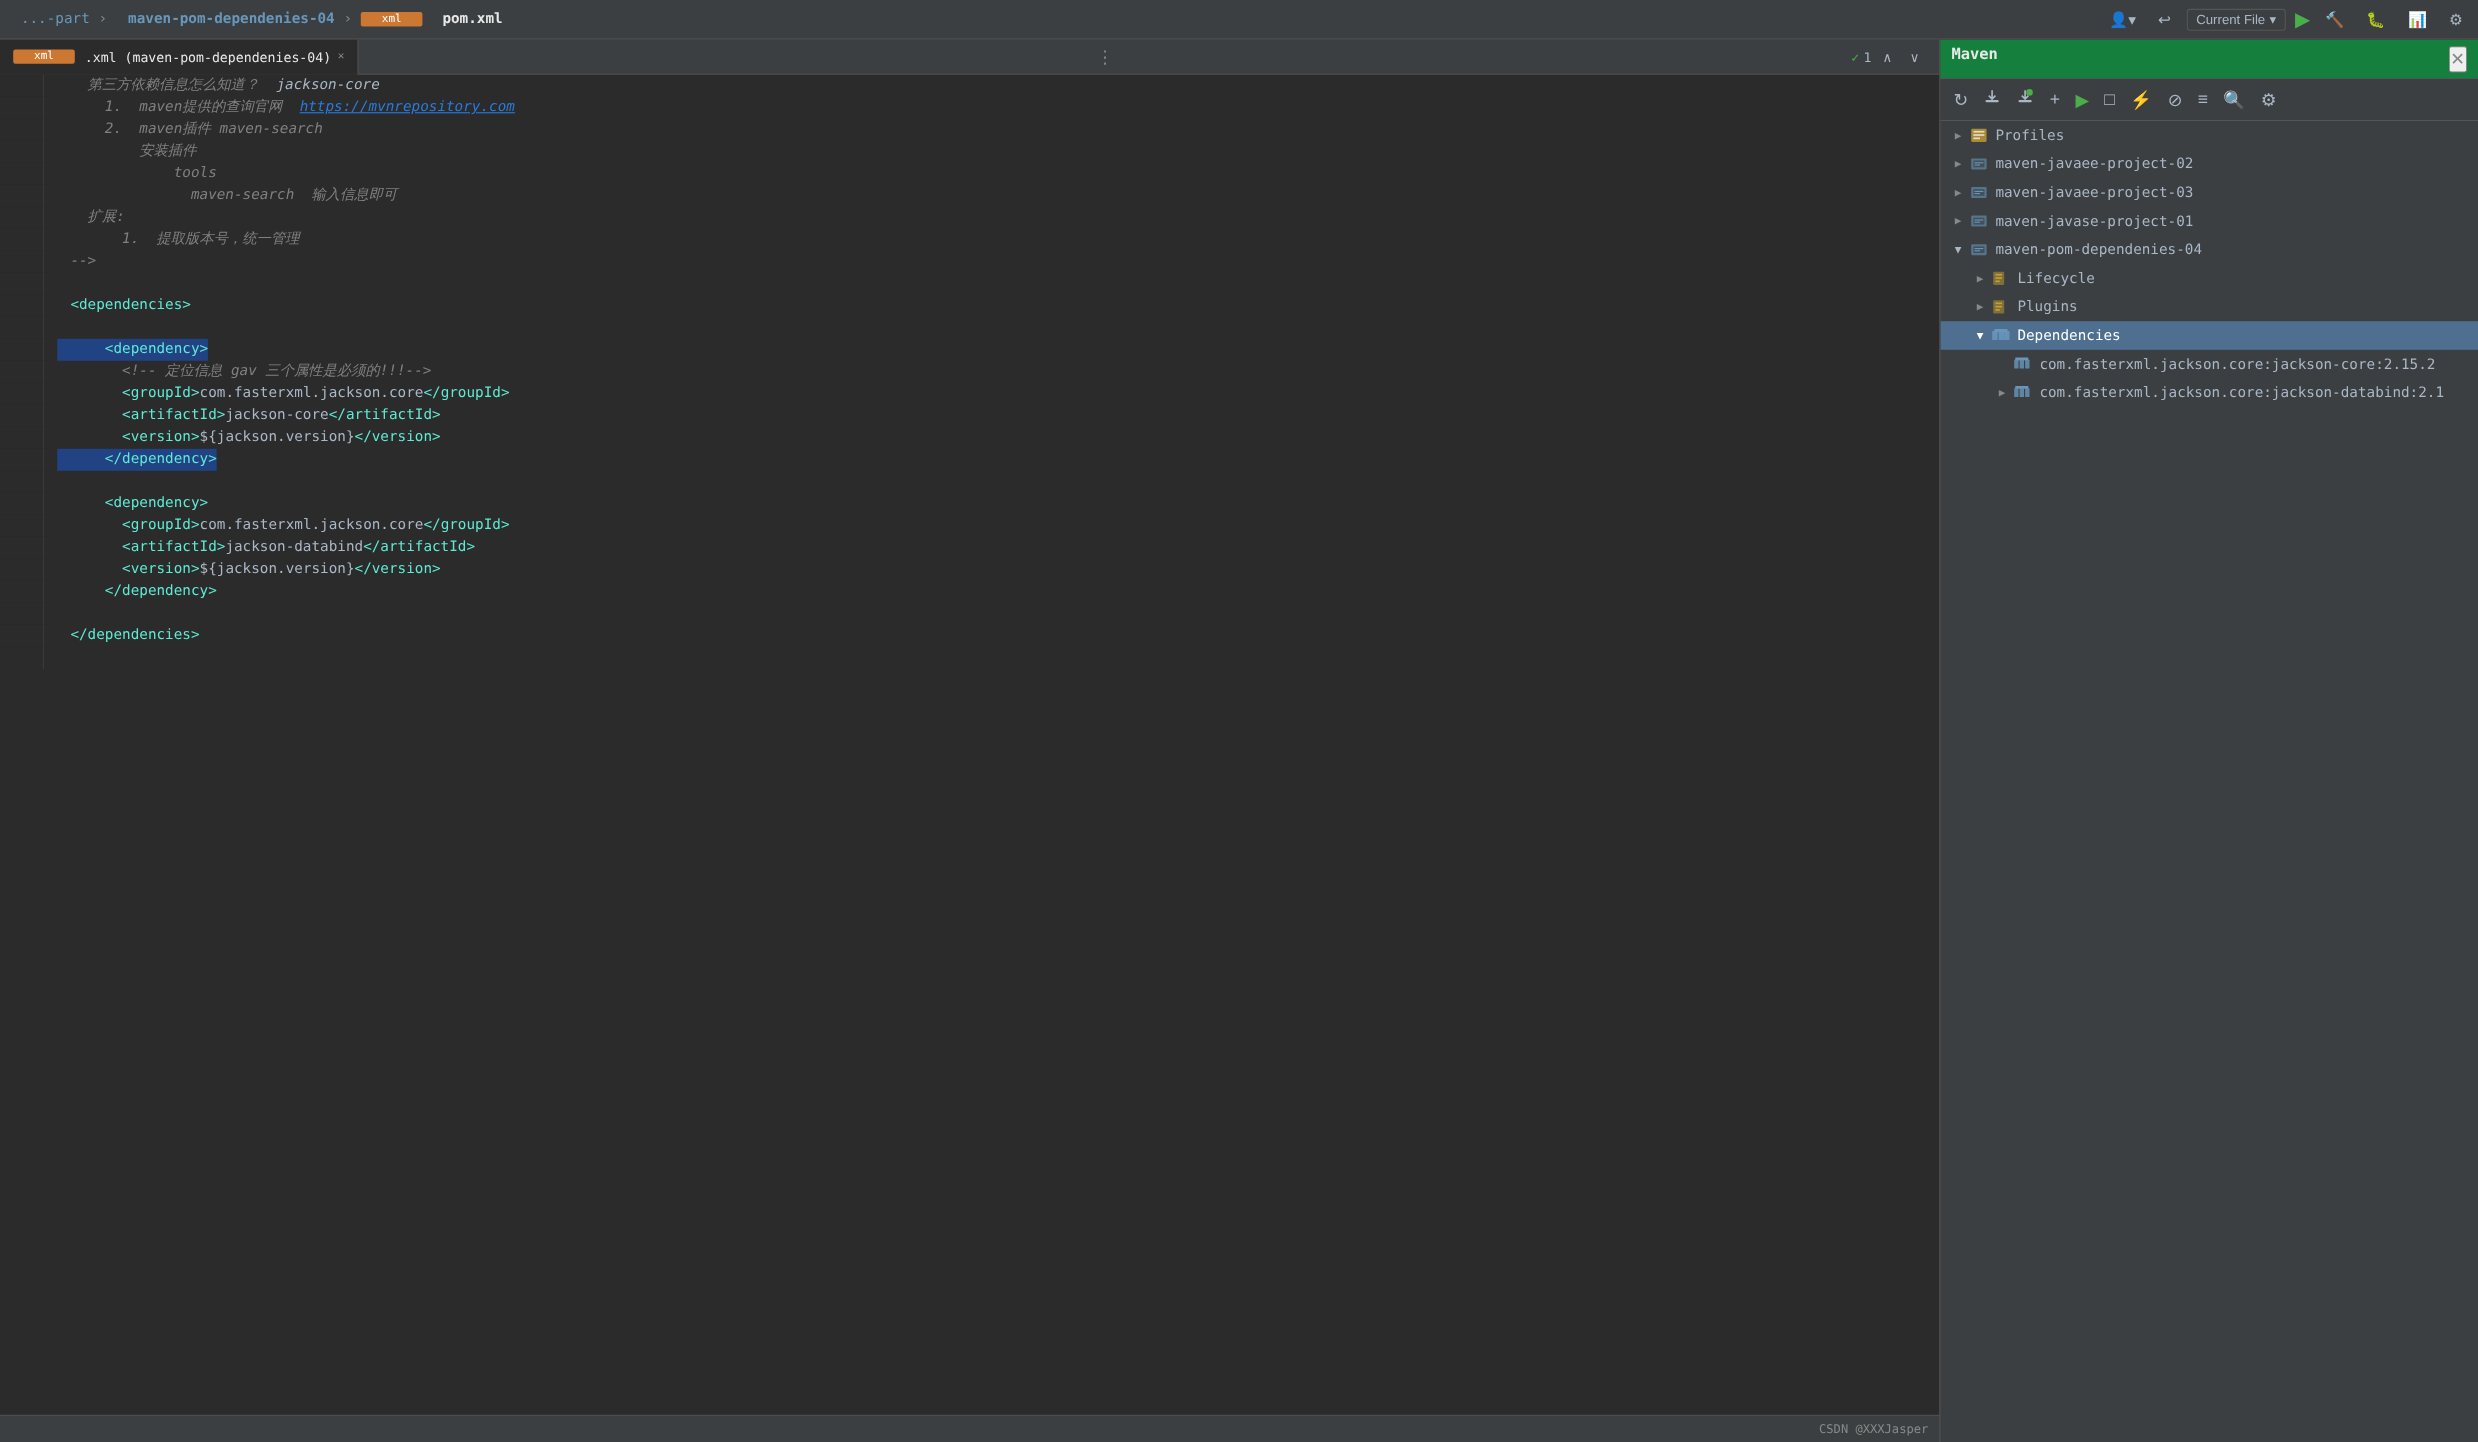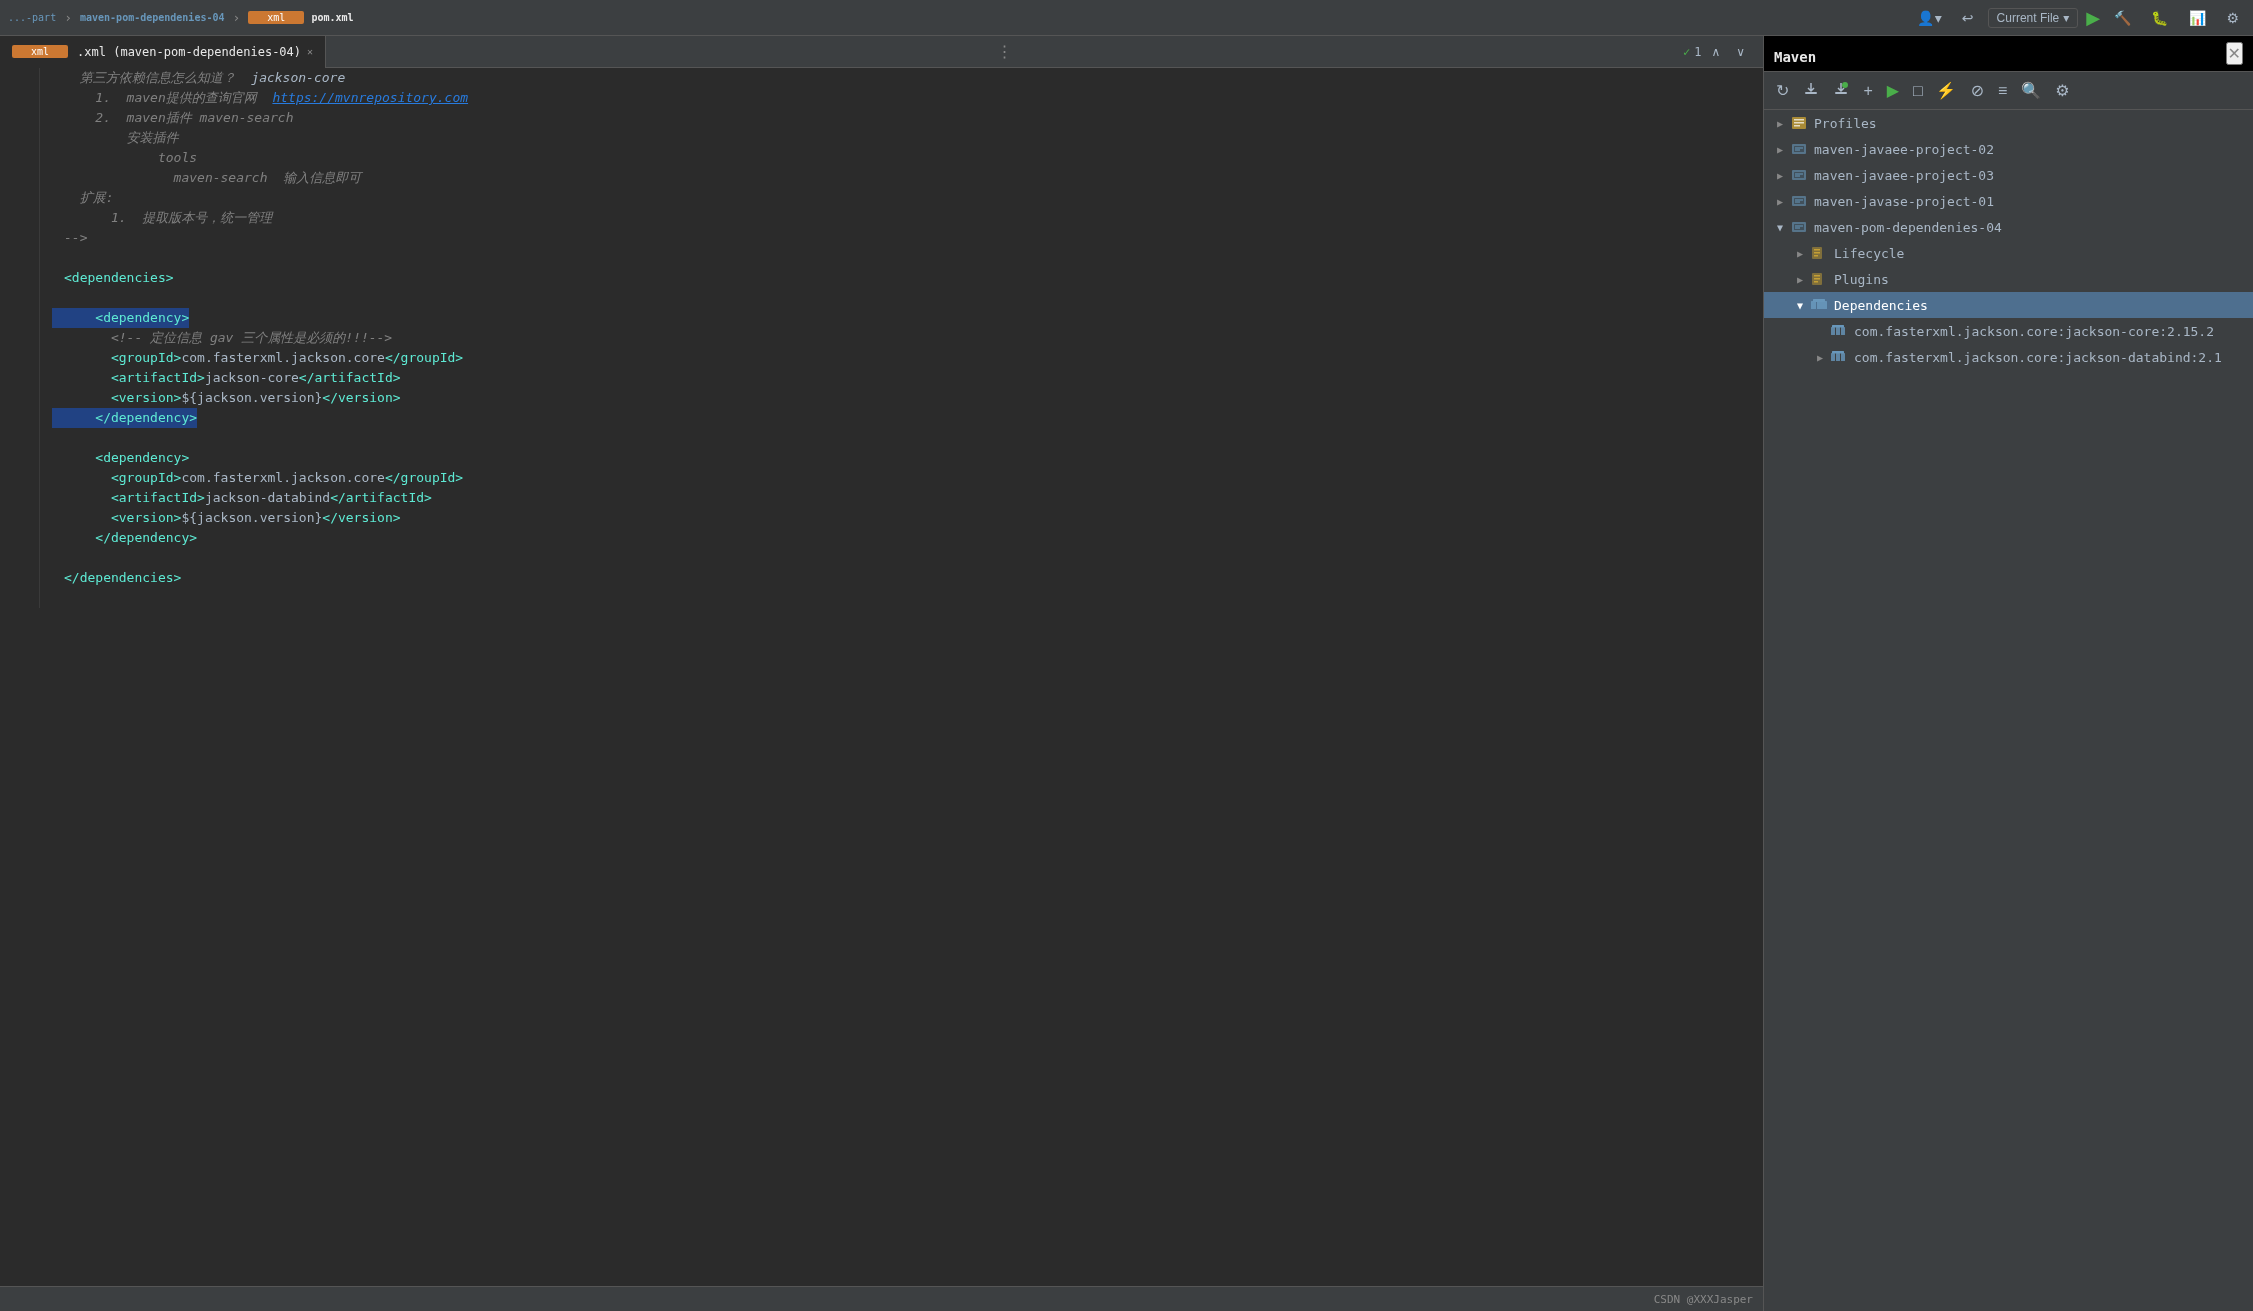--- a/index.html
+++ b/index.html
@@ -21,21 +21,22 @@
       align-items: center;
       background: #3c3f41;
       height: 36px;
       padding: 0 8px;
       gap: 4px;
       border-bottom: 1px solid #555;
       flex-shrink: 0;
     }
     .breadcrumb-item {
       color: #a9b7c6;
-      font-size: 10px;
+      font-size: 13px;
+      margin-left: 11px;
     }
     .breadcrumb-sep {
       color: #888;
       margin: 0 4px;
     }
     .breadcrumb-active {
       color: #e8e8e8;
       font-weight: bold;
     }
     .breadcrumb-link {
@@ -188,23 +189,23 @@
     .right-panel {
       width: 490px;
       background: #3c3f41;
       display: flex;
       flex-direction: column;
       border-left: 1px solid #555;
       flex-shrink: 0;
     }
     .maven-header {
       display: flex;
-      align-items: flex-end;
+      align-items: flex-start;
       padding: 6px 10px;
-      background: #000000;
+      background: #15803d;
       border-bottom: 1px solid #555;
       height: 36px;
     }
     .maven-title {
       font-size: 14px;
       color: #e8e8e8;
       font-weight: bold;
       flex: 1;
     }
     .maven-close {

